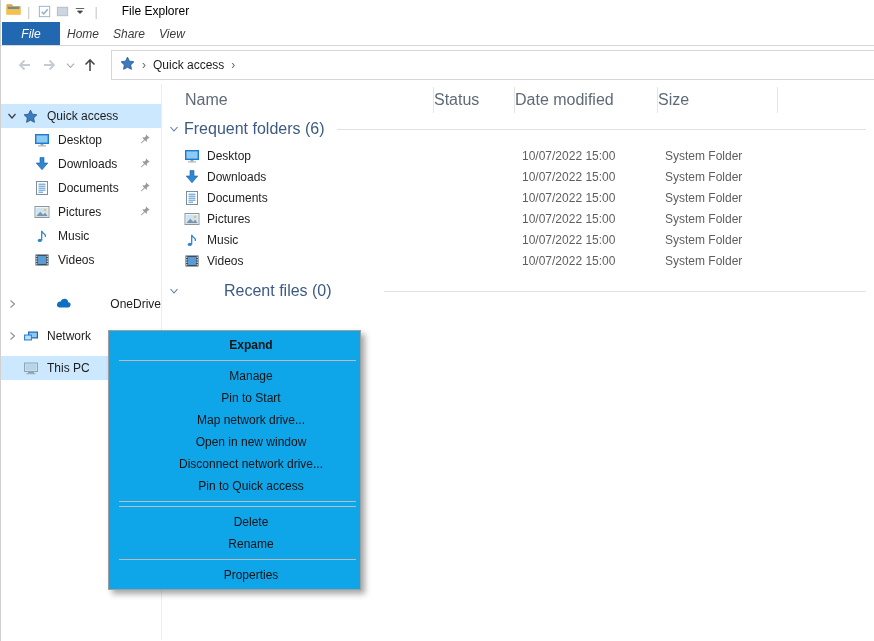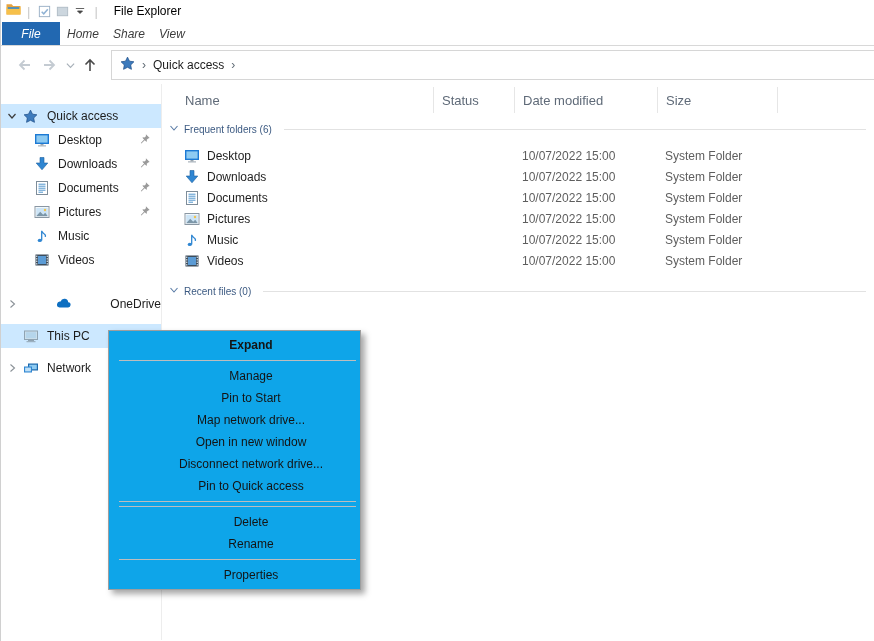--- a/index.html
+++ b/index.html
@@ -4,21 +4,21 @@
 <style>
   * { margin:0; padding:0; box-sizing:border-box; }
   html,body { background:#fff; }
   body { font-family:"Liberation Sans","DejaVu Sans",sans-serif; }
   .window{ position:relative; width:874px; height:641px; background:#fff; overflow:hidden;
            border-left:1px solid #d0d0d0; }
 
   
   .titlebar{ height:22px; display:flex; align-items:center; padding-left:4px; }
   .titlebar .tb-sep{ color:#c9c9c9; font-size:13px; margin:0 5px; }
-  .titlebar .title{ font-size:12px; color:#000; margin-left:11px; }
+  .titlebar .title{ font-size:12px; color:#000; margin-left:19px; }
   .qat-btn{ width:18px; height:18px; display:flex; align-items:center; justify-content:center; }
 
   
   .ribbon-tabs{ height:24px; display:flex; border-bottom:1px solid #d8d8d8;font-style:italic; }
   .tab{ font-size:12px; line-height:24px; padding:0 7px; color:#3c3c3c; }
   .tab.file{ background:#2268b1; color:#fff; width:58px; padding:0; text-align:center; margin-left:1px; }
 
   
   .navbar{ height:38px; display:flex; align-items:center; padding-left:10px; }
   .nav-btn{ width:26px; height:26px; display:flex; align-items:center; justify-content:center; }
@@ -34,31 +34,31 @@
   .side-row{ height:24px; display:flex; align-items:center; }
   .side-row .chev{ width:22px; display:flex; justify-content:center; flex:none; }
   .side-row .sicon{ width:17px; height:16px; margin-right:7px; flex:none; display:flex; align-items:center; }
   .side-row.child{ padding-left:33px; }
   .side-row.hl{ background:#cce8ff; }
   .pin{ margin-left:auto; margin-right:10px; }
   .gap6{ margin-top:20px;justify-content:space-between; } .gap8{ margin-top:8px; }
 
   .main{ flex:1; padding-top:3px; min-width:0; }
   .grid{ display:grid; grid-template-columns:271px 81px 143px 120px 81px 1fr; }
-  .colheaders{ height:26px; align-items:center; color:#5f6a78; font-size:13px; }
-  .colheaders .cell{ border-left:1px solid #e6e6e6; padding-left:8px; height:100%; display:flex; align-items:center; }
+  .colheaders{ height:26px; align-items:center; color:#5f6a78; font-size:16px; }
+  .colheaders .cell{ border-left:1px solid #e6e6e6; height:100%; display:flex; align-items:center; }
   .colheaders .cell:first-child{ border-left:none; padding-left:23px; }
-  .group-hdr{ height:32px; display:flex; align-items:center; padding-left:7px; font-size:10px; color:#3c5a82; }
+  .group-hdr{ height:32px; display:flex; align-items:center; padding-left:7px; font-size:16px; color:#3c5a82; }
   .group-hdr .glabel{ margin-left:5px; }
   .group-hdr .rule{ flex:1; height:1px; background:#e2e2e2; margin:0 8px 0 12px; }
   .filerow{ height:21px; align-items:center; font-size:12px; }
   .filerow .namecell{ display:flex; align-items:center; padding-left:22px; color:#1e1e1e; }
   .filerow .namecell .ficon{ width:16px; height:16px; margin-right:7px; display:flex; }
   .filerow .meta{ color:#5e5e5e; padding-left:8px; }
-  .recent-gap{ margin-top:4px; }
+  .recent-gap{ margin-top:4px;gap:40px; }
 
   
   .ctxmenu{ position:absolute; left:107px; top:330px; width:253px; background:#0ea5e9;
             border:1px solid #9e9e9e; box-shadow:4px 4px 6px rgba(0,0,0,.35); padding:3px 0;
             font-size:12px; color:#141414; z-index:20;text-align:center; }
   .ctxmenu .mi{ height:22px; line-height:22px; padding-left:33px; }
   .ctxmenu .mi.bold{ font-weight:bold; }
   .ctxmenu .msep{ height:1px; background:#bdbdbd; margin:4px 4px 4px 10px; }
 </style>
 </head>
@@ -245,52 +245,52 @@
             </svg>
         </span>
         <span class="sicon">
           <svg width="17" height="16" viewBox="0 0 16 16">
               <path d="M4 11.5h8.3a2.6 2.6 0 0 0 .4-5.2 3.9 3.9 0 0 0-7.6-.8A3 3 0 0 0 4 11.5z" fill="#0e6fc1"></path>
             </svg>
         </span>
         <span>OneDrive</span>
       </div>
 
+      <div class="side-row gap8">
+        <span class="chev">
+          <svg width="10" height="10" viewBox="0 0 10 10">
+              <path d="M3.5 1.5L7.5 5l-4 3.5" stroke="#8a9197" stroke-width="1.1" fill="none"></path>
+            </svg>
+        </span>
+        <span class="sicon">
+          <svg width="16" height="16" viewBox="0 0 16 16">
+              <rect x="5" y="3.5" width="10" height="7" fill="#1c68ab"></rect>
+              <rect x="6.2" y="4.7" width="7.6" height="4.6" fill="#8ecbf2"></rect>
+              <rect x="1" y="6.5" width="8" height="6" fill="#2f86d2"></rect>
+              <rect x="2.1" y="7.6" width="5.8" height="3.8" fill="#bfe0f7"></rect>
+            </svg>
+        </span>
+        <span>Network</span>
+      </div>
+
       <div class="side-row hl gap8">
         <span class="chev">
           <svg width="10" height="10" viewBox="0 0 10 10">
               <path d="M3.5 1.5L7.5 5l-4 3.5" stroke="#6f7post7" stroke-width="1.1" fill="none"></path>
             </svg>
         </span>
         <span class="sicon">
           <svg width="16" height="16" viewBox="0 0 16 16">
               <rect x="1.5" y="3" width="13" height="8.5" fill="#cfe0ec" stroke="#8fa3b2"></rect>
               <rect x="2.8" y="4.2" width="10.4" height="6" fill="#b5d5eb"></rect>
               <rect x="5" y="11.8" width="6" height="1.2" fill="#8fa3b2"></rect>
               <rect x="3.5" y="13.2" width="9" height="1" fill="#8fa3b2"></rect>
             </svg>
         </span>
         <span>This PC</span>
-      </div>
-
-      <div class="side-row gap8">
-        <span class="chev">
-          <svg width="10" height="10" viewBox="0 0 10 10">
-              <path d="M3.5 1.5L7.5 5l-4 3.5" stroke="#8a9197" stroke-width="1.1" fill="none"></path>
-            </svg>
-        </span>
-        <span class="sicon">
-          <svg width="16" height="16" viewBox="0 0 16 16">
-              <rect x="5" y="3.5" width="10" height="7" fill="#1c68ab"></rect>
-              <rect x="6.2" y="4.7" width="7.6" height="4.6" fill="#8ecbf2"></rect>
-              <rect x="1" y="6.5" width="8" height="6" fill="#2f86d2"></rect>
-              <rect x="2.1" y="7.6" width="5.8" height="3.8" fill="#bfe0f7"></rect>
-            </svg>
-        </span>
-        <span>Network</span>
       </div>
     </div>
 
     <div class="main">
       <div class="grid colheaders">
         <div class="cell">Name</div>
         <div class="cell">Status</div>
         <div class="cell">Date modified</div>
         <div class="cell">Size</div>
         <div class="cell"></div>

